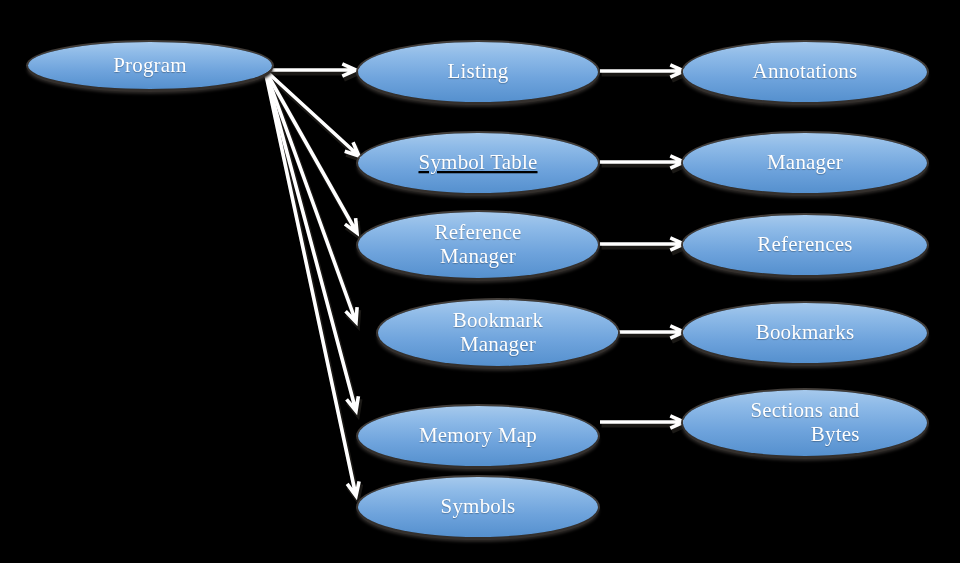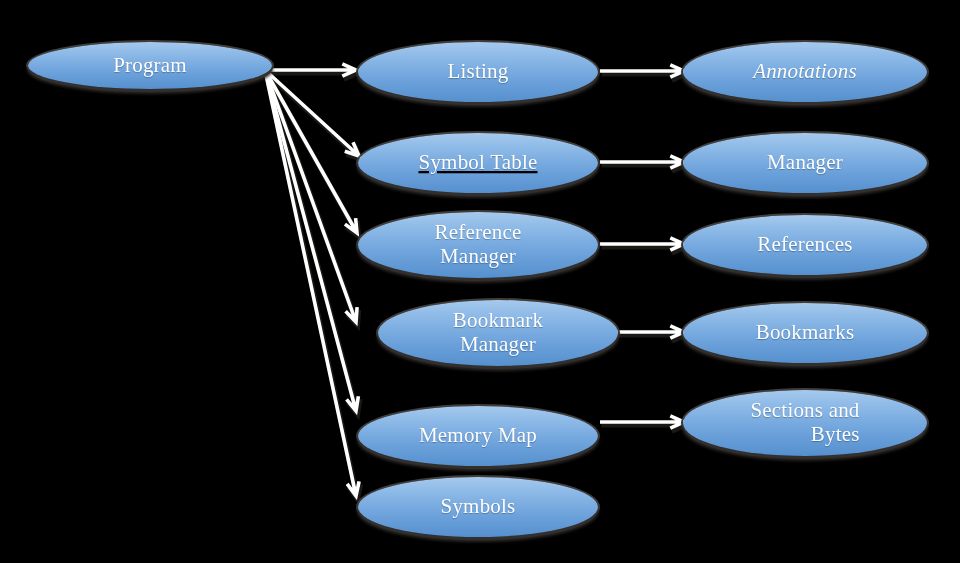--- a/index.html
+++ b/index.html
@@ -99,21 +99,21 @@
       <div class="node" style="left: 378px; top: 300px; width: 240px; height: 66px;">
         <div class="node-label">Bookmark
 Manager</div>
       </div>
       <div class="node" style="left: 358px; top: 393px; width: 240px; height: 60px; margin-top: 13px;">
         <div class="node-label">Memory Map</div>
       </div>
       <div class="node" style="left: 358px; top: 477px; width: 240px; height: 60px;">
         <div class="node-label">Symbols</div>
       </div>
-      <div class="node" style="left: 683px; top: 42px; width: 244px; height: 60px; font-style: italic;">
+      <div class="node" style="left: 683px; top: 42px; width: 244px; height: 60px;">
         <div class="node-label">Annotations</div>
       </div>
       <div class="node" style="left: 683px; top: 133px; width: 244px; height: 60px;">
         <div class="node-label">Manager</div>
       </div>
       <div class="node" style="left: 683px; top: 215px; width: 244px; height: 60px;">
         <div class="node-label">References</div>
       </div>
       <div class="node" style="left: 683px; top: 303px; width: 244px; height: 60px;">
         <div class="node-label">Bookmarks</div>

